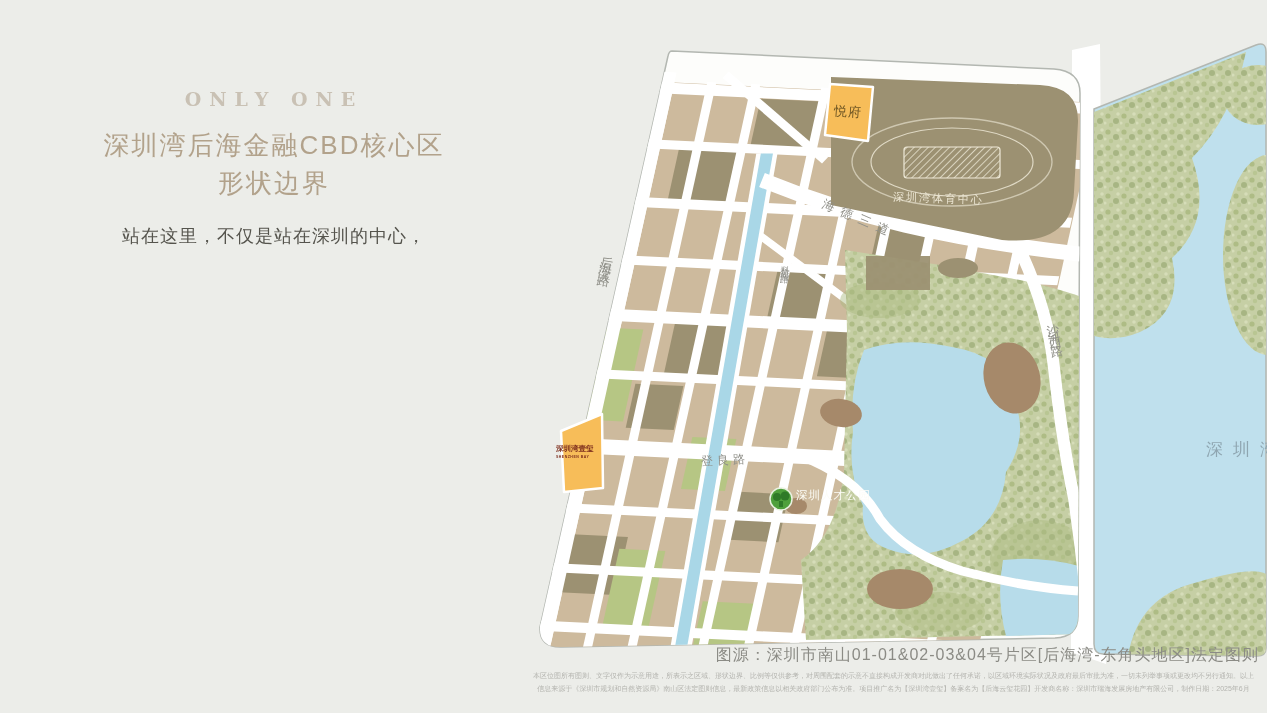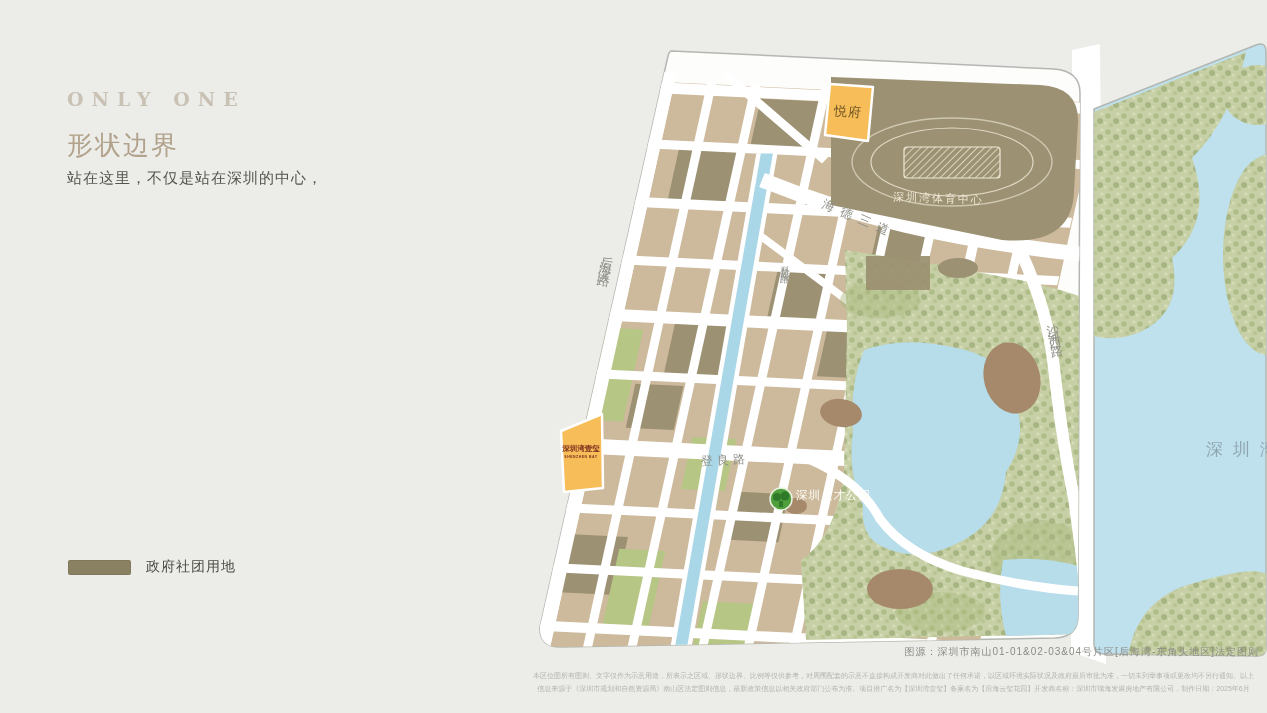--- a/index.html
+++ b/index.html
@@ -2,31 +2,31 @@
 <html><head>
 <meta charset="utf-8">
 <style>
   html,body{margin:0;padding:0;}
   body{
     width:1267px;height:713px;position:relative;overflow:hidden;
     background:#ECEDE9;
     font-family:"Liberation Sans",sans-serif;
   }
   
-  .intro{position:absolute;left:67px;top:88px;width:430px;}
+  .intro{position:absolute;left:59px;top:88px;width:430px;text-align:center;}
   .eyebrow{
     font-family:"DejaVu Serif",serif;
     font-size:19px;letter-spacing:8px;color:#C9C1B4;font-weight:bold;
   }
   .title{
     margin-top:16px;font-size:26px;line-height:38px;letter-spacing:2px;
     color:#B2A28B;font-weight:400;
   }
   .subtitle{
-    font-size:15px;line-height:28px;color:#55544D;letter-spacing:1px;
+    margin-top:20px;font-size:18px;line-height:28px;color:#55544D;letter-spacing:1px;
   }
   
   .legend{position:absolute;left:68px;top:558px;}
   .legend-row{display:flex;align-items:center;margin-bottom:17px;}
   .swatch{
     width:63px;height:15px;border-radius:2px;margin-right:15px;
     border:1px solid rgba(110,100,80,.28);box-sizing:border-box;
   }
   .legend-label{font-size:14px;color:#4B4B45;letter-spacing:1px;}
   
@@ -36,52 +36,49 @@
   .lbl-yuefu{left:834px;top:103px;font-size:13px;color:#6B5322;transform:rotate(4deg);letter-spacing:1px;}
   .lbl-sports{left:893px;top:191px;font-size:11px;color:#EBE5D2;letter-spacing:2px;transform:rotate(2deg);}
   .lbl-haide{left:826px;top:196px;font-size:12.5px;letter-spacing:7px;transform:rotate(23deg);transform-origin:left top;}
   .lbl-houhaibin{left:600px;top:246px;font-size:13px;letter-spacing:6px;transform:rotate(10deg);transform-origin:center top;}
   .lbl-keyuan{left:779px;top:258px;font-size:9px;letter-spacing:3px;transform:rotate(4deg);transform-origin:center top;}
   .lbl-dengliang{left:701px;top:452px;font-size:12px;letter-spacing:4px;transform:rotate(-3deg);}
   .lbl-shahe{left:1041px;top:314px;font-size:12.5px;letter-spacing:7px;transform:rotate(-10deg);transform-origin:center top;}
   .lbl-talent{left:796px;top:488px;font-size:11.5px;color:#FCFCF6;letter-spacing:1px;}
   .lbl-bay{left:1206px;top:438px;font-size:17px;color:#8FA6B1;letter-spacing:10px;}
   .lbl-logo{
-    left:556px;top:444px;width:50px;text-align:center;color:#7E2F1E;
+    left:556px;top:444px;width:50px;color:#7E2F1E;
     font-weight:bold;line-height:9px;
   }
   .lbl-logo .l1{font-size:7.5px;display:block;}
   .lbl-logo .l2{font-size:3.5px;letter-spacing:.5px;display:block;}
   
   .source{
-    position:absolute;right:8px;top:645px;font-size:10px;color:#8B8B85;letter-spacing:1px;
+    position:absolute;right:8px;top:645px;font-size:16px;color:#8B8B85;letter-spacing:1px;
   }
   .disclaimer{
     position:absolute;left:523px;top:669px;width:741px;text-align:center;
     font-size:7px;line-height:13px;color:#B4B4AF;
   }
 </style>
 </head>
 <body>
 
 <div class="intro">
   <div class="eyebrow">ONLY ONE</div>
   <div class="title">
+    <div>深圳湾后海金融CBD核心区</div>
     <div>形状边界</div>
   </div>
   <div class="subtitle">
     <div>站在这里，不仅是站在深圳的中心，</div>
   </div>
 </div>
 
 <div class="legend">
-  <div class="legend-row">
-    <span class="swatch" style="background-color: rgb(138, 129, 99);"></span>
-    <span class="legend-label">政府社团用地</span>
-  </div>
 </div>
 
 <svg class="map-svg" width="737" height="713" viewBox="530 0 737 713" xmlns="http://www.w3.org/2000/svg">
   <defs>
     <clipPath id="mainClip">
       <path d="M 672,51 L 1054,69 Q 1080,71 1080,93 L 1078,616 Q 1078,637 1055,638 L 562,647 Q 539,648 540,627 L 668,56 Q 669,51 672,51 Z"></path>
     </clipPath>
     <clipPath id="bayClip">
       <path d="M 1094,109 L 1256,45 Q 1266,41 1266,52 L 1266,648 Q 1266,656 1257,656 L 1103,654 Q 1094,654 1094,644 Z"></path>
     </clipPath>

